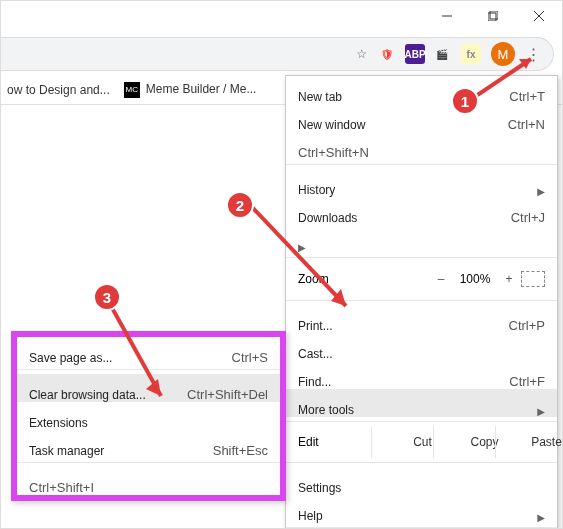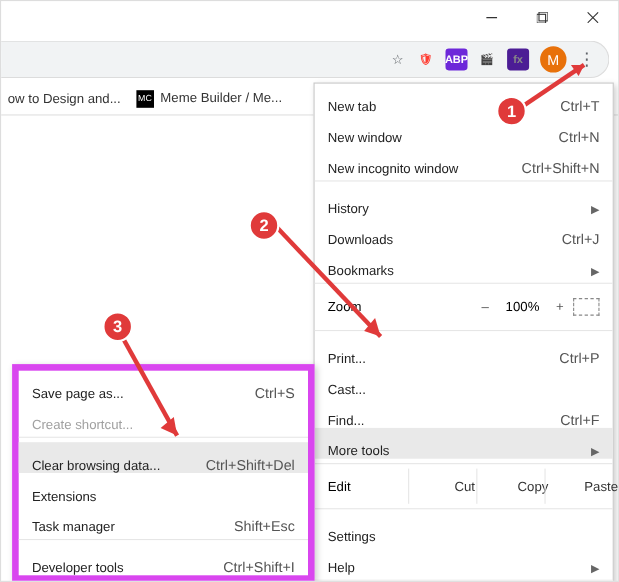--- a/index.html
+++ b/index.html
@@ -67,23 +67,23 @@
       <svg viewBox="0 0 10 10">
         <line x1="0" y1="0" x2="10" y2="10" stroke="#333" stroke-width="1"></line>
         <line x1="10" y1="0" x2="0" y2="10" stroke="#333" stroke-width="1"></line>
       </svg>
     </div>
 </div>
 
 <div class="omnibox">
   <span class="star">☆</span>
   <span class="exticon" style="color:#ff3b30">🛡</span>
-  <span class="exticon" style="background:#6d28d9;color:#fff">ABP</span>
+  <span class="exticon" style="background:#4c1d95;color:#fff">ABP</span>
   <span class="exticon" style="color:#555">🎬</span>
-  <span class="exticon" style="background:#4c1d95;color:#888">fx</span>
+  <span class="exticon" style="background:#fef9c3;color:#888">fx</span>
   <span class="avatar">M</span>
   <span class="dots">⋮</span>
 </div>
 
 <div class="bmbar">
   <div class="bm">
     <span>ow to Design and...</span>
   </div>
   <div class="bm">
     <span class="bmicon">MC</span>
@@ -94,34 +94,32 @@
 <div class="menu">
   <div class="mrow">
       <span class="mlabel">New tab</span>
       <span class="mshort">Ctrl+T</span>
     </div>
   <div class="mrow">
       <span class="mlabel">New window</span>
       <span class="mshort">Ctrl+N</span>
     </div>
   <div class="mrow">
-      <span class="mlabel">New incognito window</span>
       <span class="mshort">Ctrl+Shift+N</span>
     </div>
   <div class="msep"></div>
   <div class="mrow">
       <span class="mlabel">History</span>
       <span class="marrow">▶</span>
     </div>
   <div class="mrow">
       <span class="mlabel">Downloads</span>
       <span class="mshort">Ctrl+J</span>
     </div>
   <div class="mrow">
-      <span class="mlabel">Bookmarks</span>
       <span class="marrow">▶</span>
     </div>
   <div class="msep"></div>
   <div class="zoomrow">
     <span class="mlabel">Zoom</span>
     <span class="zbtn">–</span>
     <span class="zval">100%</span>
     <span class="zbtn">+</span>
     <span class="zfull"></span>
   </div>
@@ -158,38 +156,34 @@
     </div>
   <div class="msep"></div>
 
 </div>
 
 <div class="submenu">
   <div class="mrow">
       <span class="mlabel">Save page as...</span>
       <span class="mshort">Ctrl+S</span>
     </div>
-  <div class="mrow dis">
-      <span class="mlabel">Create shortcut...</span>
-    </div>
   <div class="msep"></div>
   <div class="mrow hov">
       <span class="mlabel">Clear browsing data...</span>
       <span class="mshort">Ctrl+Shift+Del</span>
     </div>
   <div class="mrow">
       <span class="mlabel">Extensions</span>
     </div>
   <div class="mrow">
       <span class="mlabel">Task manager</span>
       <span class="mshort">Shift+Esc</span>
     </div>
   <div class="msep"></div>
   <div class="mrow">
-      <span class="mlabel">Developer tools</span>
       <span class="mshort">Ctrl+Shift+I</span>
     </div>
 </div>
 
 <div class="badge" style="top:86px; left:450px">1</div>
 <div class="badge" style="top:190px; left:225px">2</div>
 <div class="badge" style="top:282px; left:92px">3</div>
 
 <svg class="arrow" style="top:50px; left:470px" width="80" height="50">
   <line x1="5" y1="45" x2="60" y2="8"></line>

